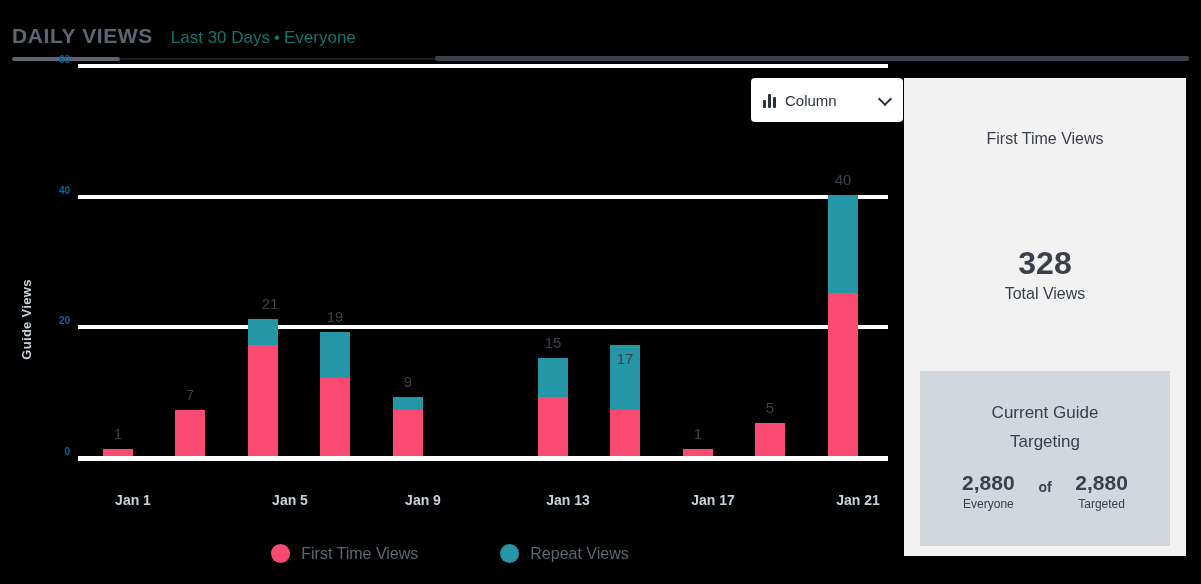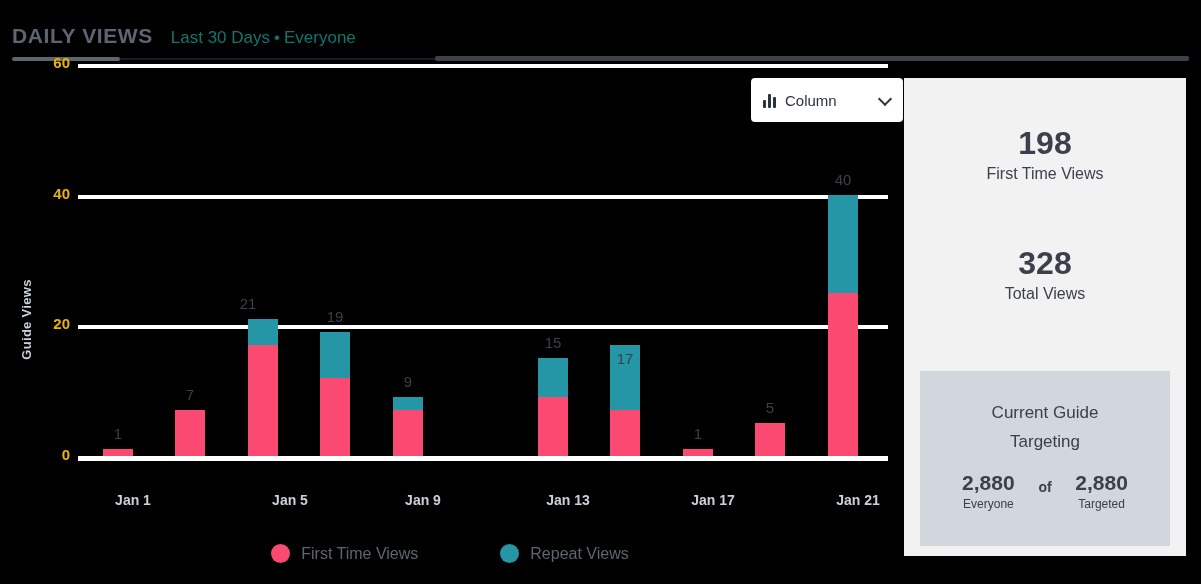--- a/index.html
+++ b/index.html
@@ -28,21 +28,21 @@
 
   
   .chart-wrap { position: absolute; left: 0; top: 62px; width: 900px; height: 522px; }
 
   .ylabel {
     position: absolute; left: -14px; top: 250px;
     transform: rotate(-90deg); transform-origin: 50% 50%;
     font-size: 13px; font-weight: bold; color: #c9d1da; letter-spacing: 0.3px;
     white-space: nowrap;
   }
-  .ytick { position: absolute; right: 0; font-size: 15px; font-weight: bold; color: #eab308; text-align: left; }
+  .ytick { position: absolute; right: 0; font-size: 10px; font-weight: bold; color: #0369a1; text-align: left; }
   .ytick-col { position: absolute; left: 30px; top: 0; width: 40px; height: 420px; }
 
   .plot { position: absolute; left: 78px; top: 0; width: 810px; height: 420px; }
   .gridline { position: absolute; left: 0; width: 810px; height: 4px; background: #ffffff; }
   .axisline  { position: absolute; left: 0; width: 810px; height: 5px; background: #ffffff; }
 
   .bar { position: absolute; width: 30px; }
   .seg-first  { position: absolute; left: 0; width: 30px; background: #fb4a72; }
   .seg-repeat { position: absolute; left: 0; width: 30px; background: #2496a6; }
   .bar-label {
@@ -141,21 +141,21 @@
         </div>
         <div class="bar-label" style="left: 10px; top: 363.467px;">1</div>
         <div class="bar" style="left: 97px; top: 348.267px; height: 45.7333px;">
           <div class="seg-first" style="top: 0px; height: 45.7333px;"></div>
         </div>
         <div class="bar-label" style="left: 82px; top: 324.267px;">7</div>
         <div class="bar" style="left: 170px; top: 256.8px; height: 137.2px;">
           <div class="seg-repeat" style="top: 0px; height: 26.1333px;"></div>
           <div class="seg-first" style="top: 26.1333px; height: 111.067px;"></div>
         </div>
-        <div class="bar-label" style="left: 140px; top: 232.8px;">21</div>
+        <div class="bar-label" style="left: 162px; top: 232.8px;">21</div>
         <div class="bar" style="left: 242px; top: 269.867px; height: 124.133px;">
           <div class="seg-repeat" style="top: 0px; height: 45.7333px;"></div>
           <div class="seg-first" style="top: 45.7333px; height: 78.4px;"></div>
         </div>
         <div class="bar-label" style="left: 227px; top: 245.867px;">19</div>
         <div class="bar" style="left: 315px; top: 335.2px; height: 58.8px;">
           <div class="seg-repeat" style="top: 0px; height: 13.0667px;"></div>
           <div class="seg-first" style="top: 13.0667px; height: 45.7333px;"></div>
         </div>
         <div class="bar-label" style="left: 300px; top: 311.2px;">9</div>
@@ -199,21 +199,20 @@
         </div>
         <div class="legend-item">
           <span class="legend-dot" style="background: rgb(36, 150, 166);"></span>
           <span class="legend-text">Repeat Views</span>
         </div>
       </div>
   </div>
 
   <div class="side">
     <div class="stat" style="top:48px">
-      <div class="stat-num">198</div>
       <div class="stat-lbl">First Time Views</div>
     </div>
     <div class="stat" style="top:168px">
       <div class="stat-num">328</div>
       <div class="stat-lbl">Total Views</div>
     </div>
 
     <div class="target-card">
       <div class="tc-title">
         <span>Current Guide</span><br>

